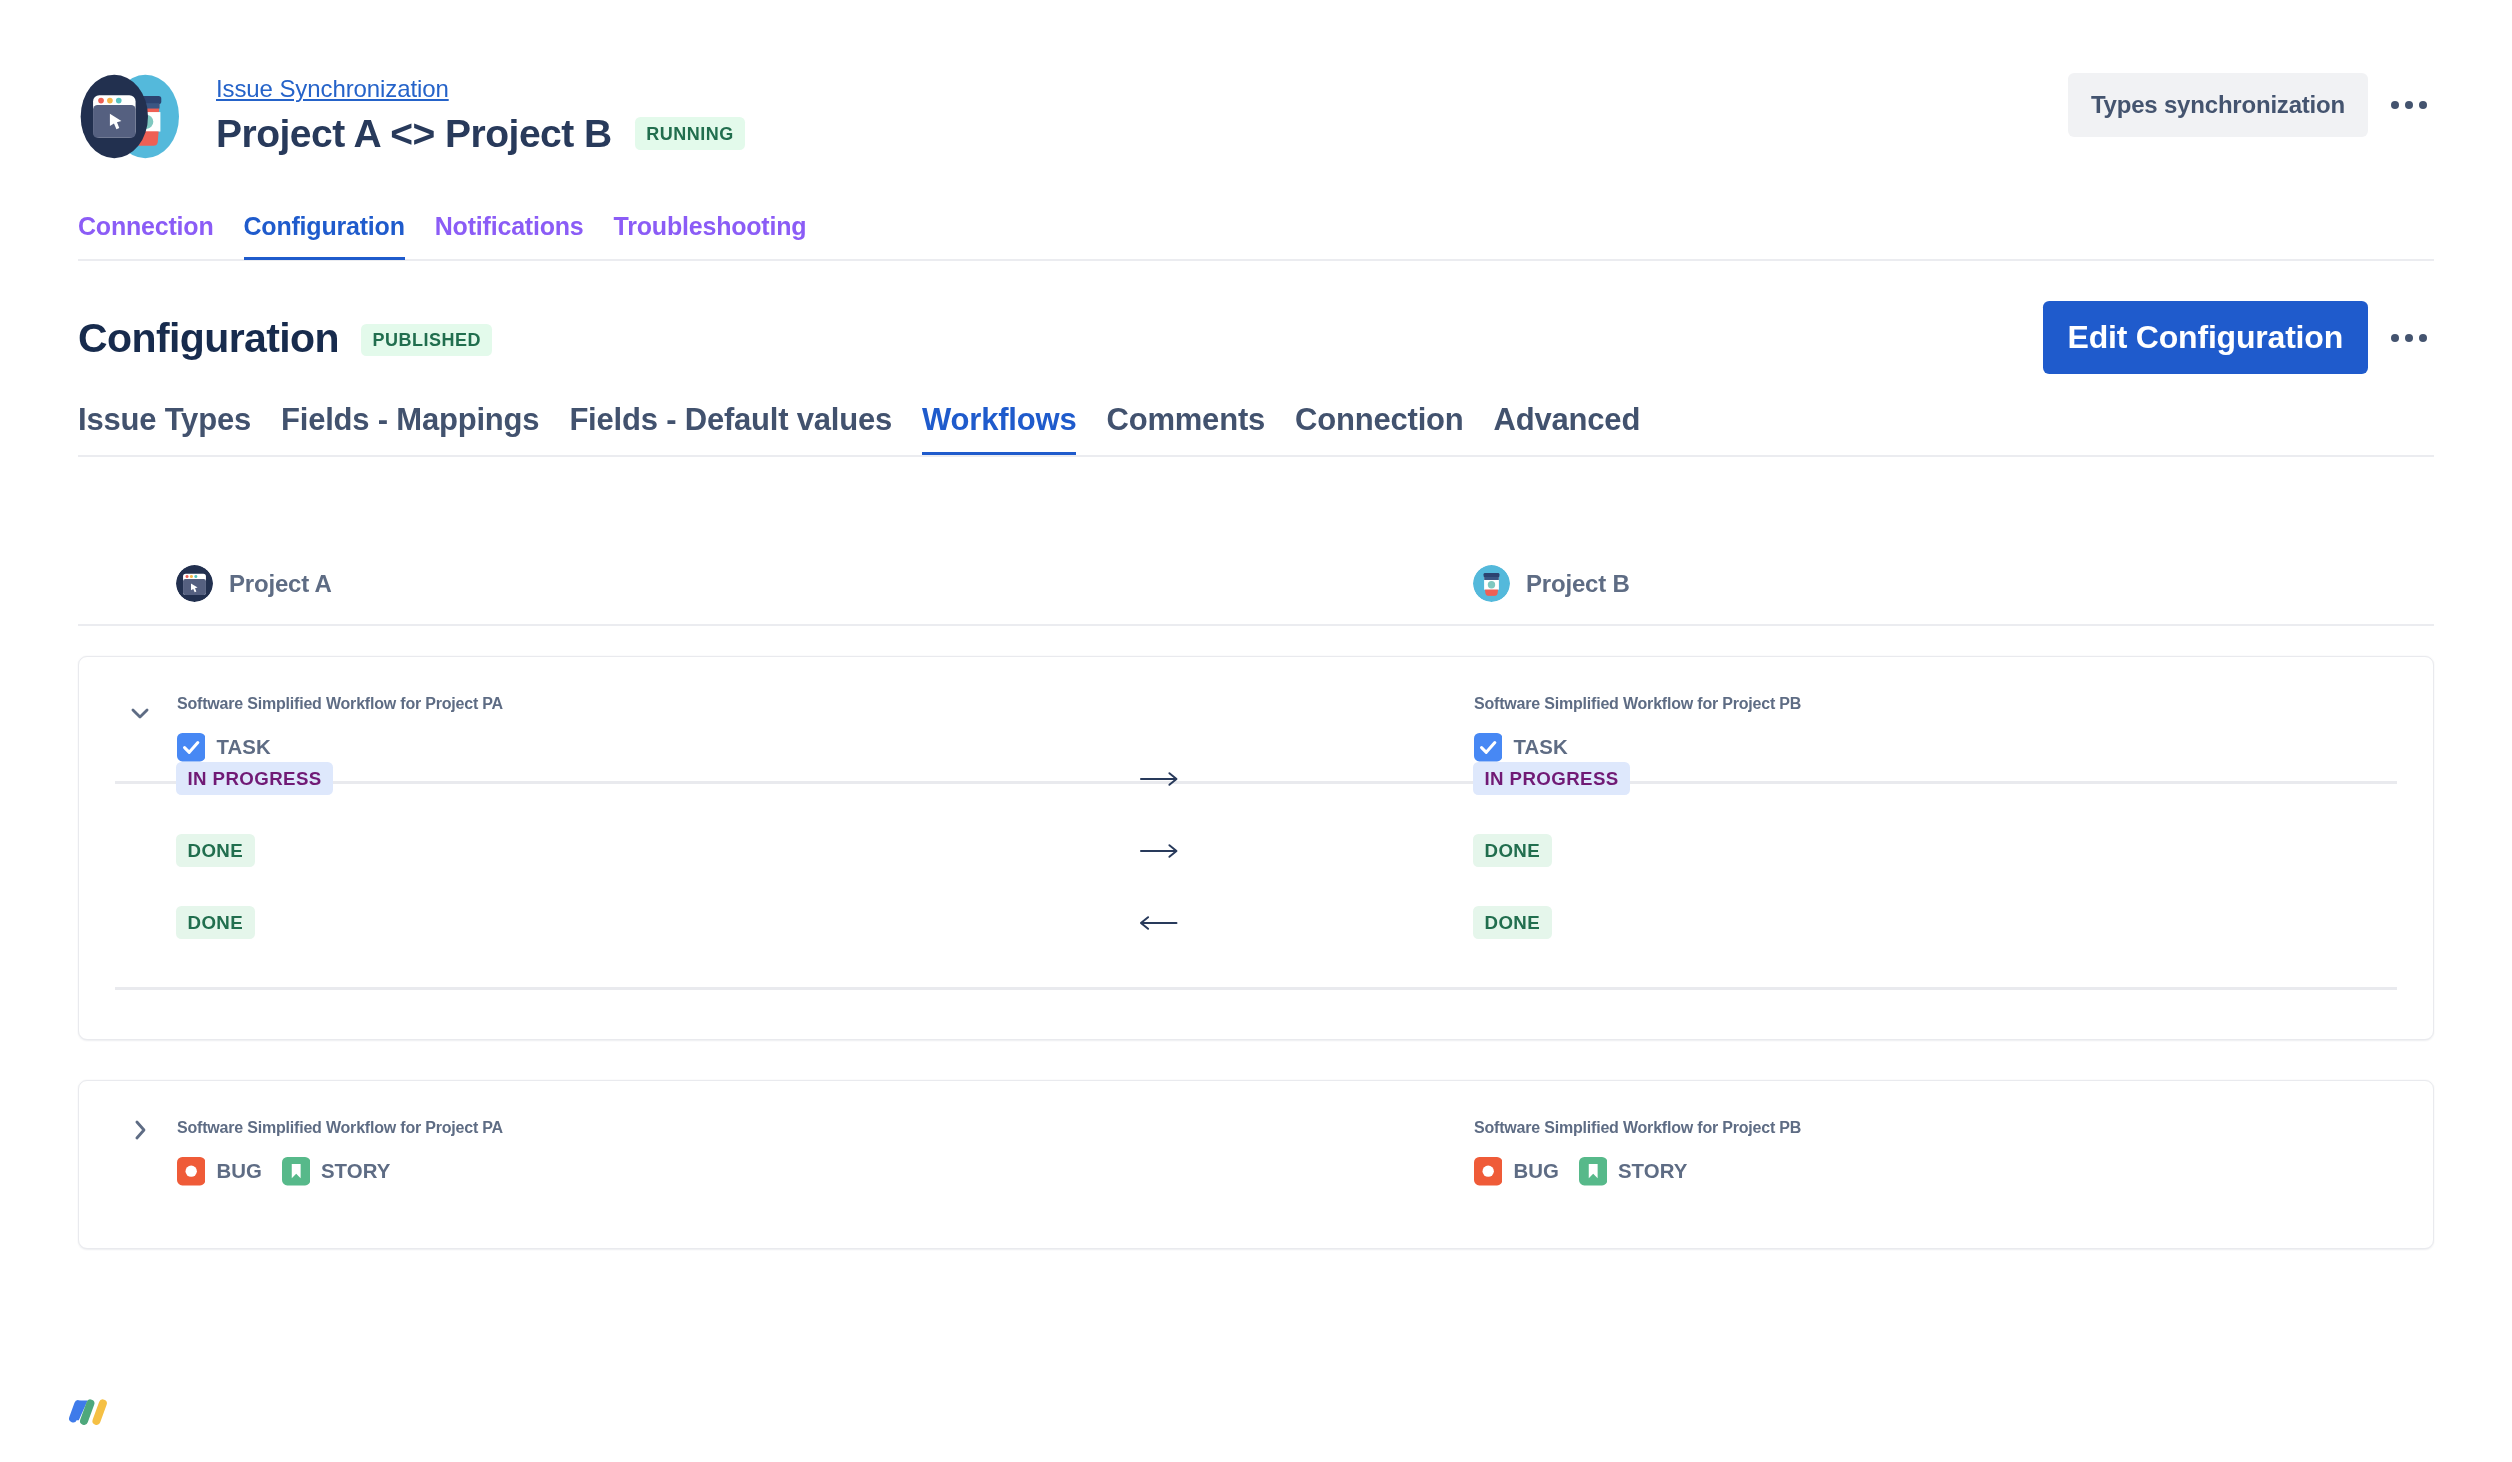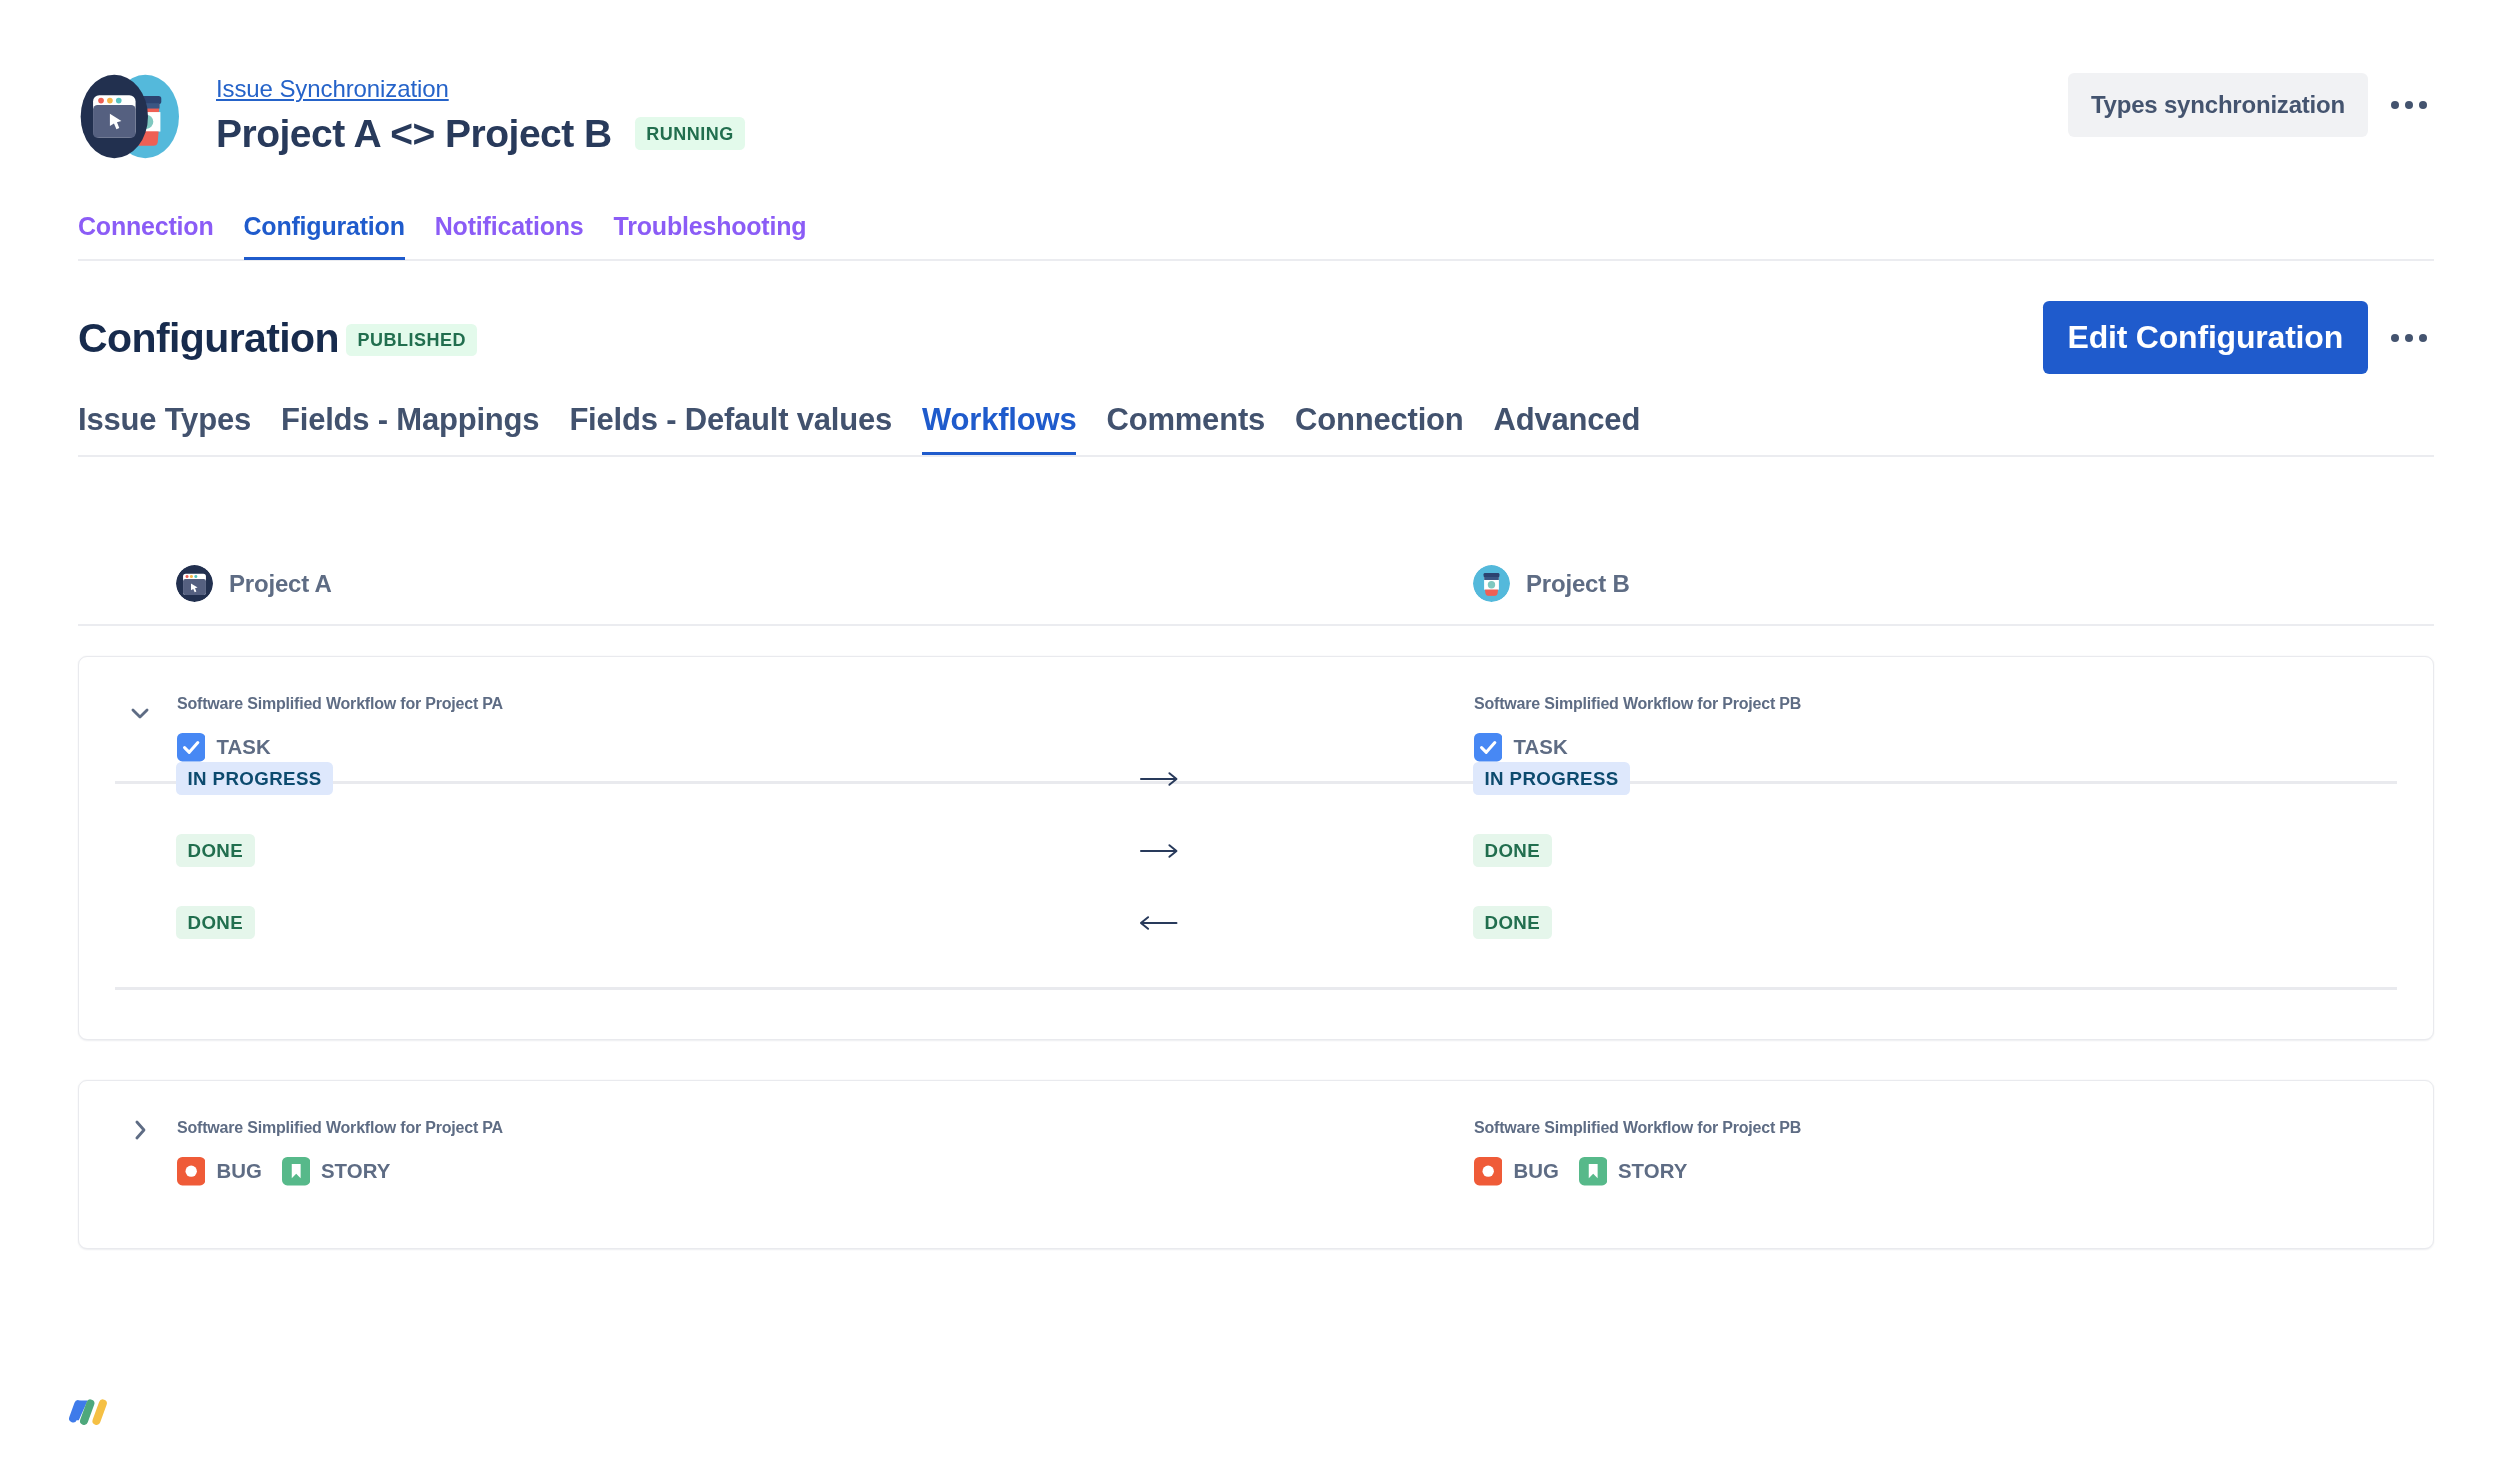--- a/index.html
+++ b/index.html
@@ -186,21 +186,21 @@
 
   .section-title {
     font-size: 41px;
     line-height: 50px;
     font-weight: 700;
     color: #172B4D;
     letter-spacing: -0.6px;
   }
 
   .section-head .lozenge {
-    margin-left: 7px;
+    margin-left: 22px;
     position: relative;
     top: 2.7px;
   }
 
   .section-head-right {
     margin-left: auto;
     display: flex;
     align-items: center;
     gap: 16px;
   }
@@ -382,21 +382,21 @@
     font-size: 18.7px;
     font-weight: 700;
     letter-spacing: 0.4px;
     padding: 7.1px 11.5px 6.2px;
     border-radius: 5.3px;
     white-space: nowrap;
     line-height: 19.5px;
   }
   .status-badge.inprogress {
     background: #DEE8FC;
-    color: #0c4a6e;
+    color: #701a75;
   }
   .status-badge.done {
     background: #E5F6EB;
     color: #216E4E;
   }
 
   .row-1 { top: 758px; }
   .row-2 { top: 830px; }
   .row-3 { top: 902px; }
 

